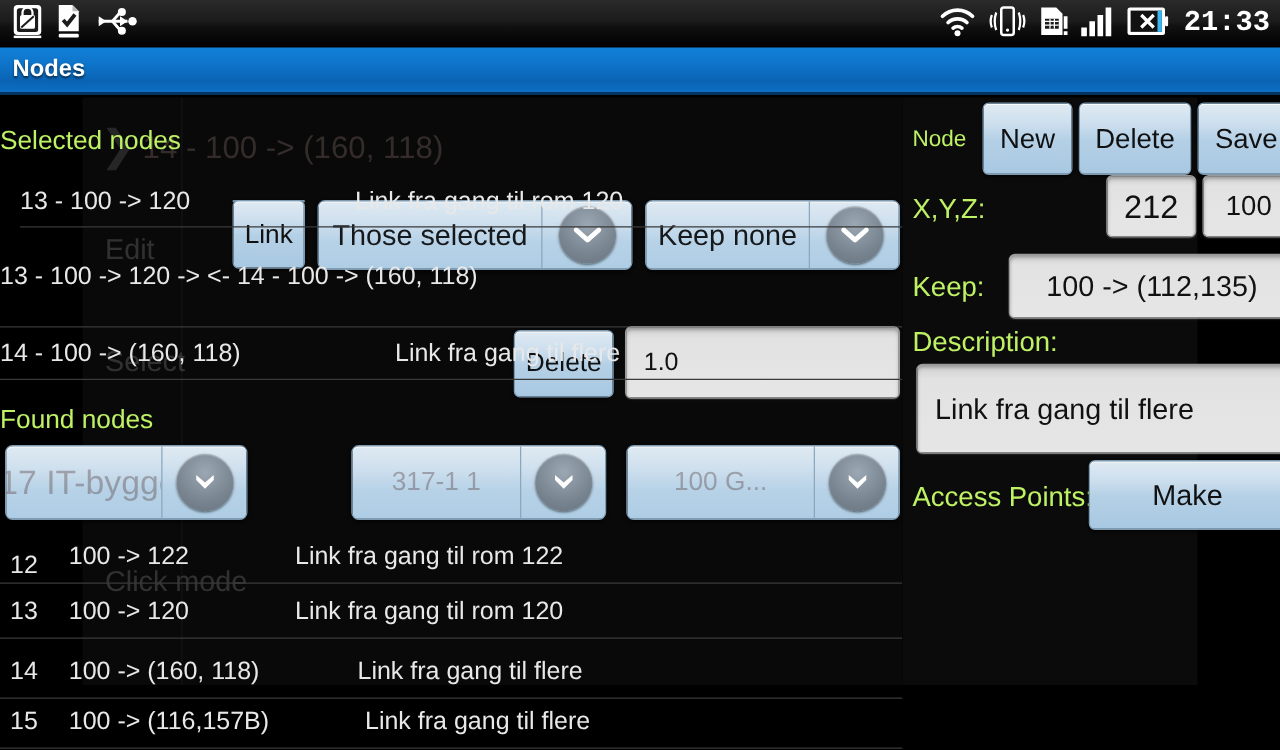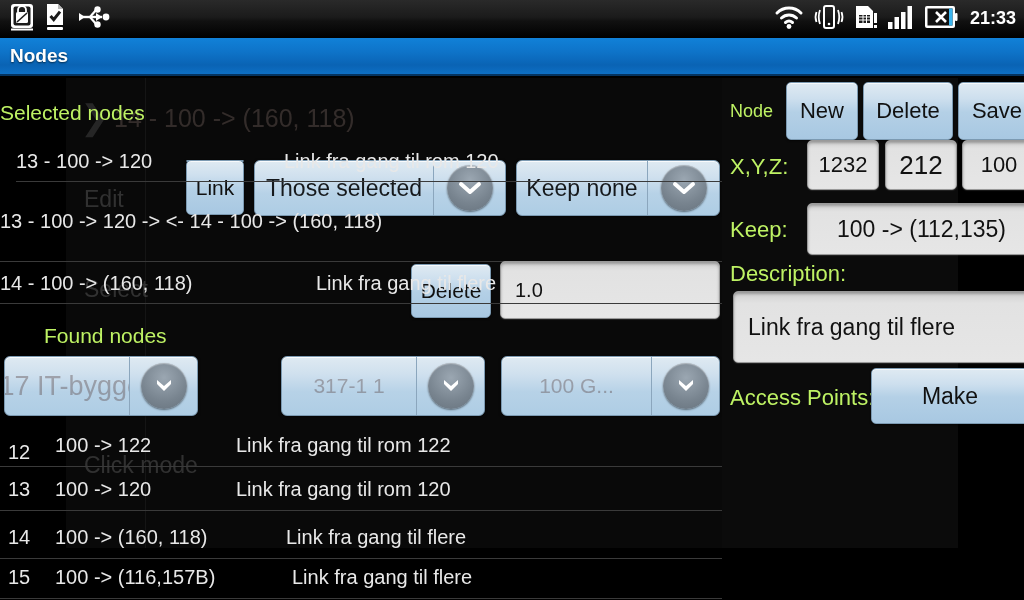--- a/index.html
+++ b/index.html
@@ -14,22 +14,22 @@
   
   .statusbar {
     position: absolute; left:0; top:0; width:1024px; height:38px;
     background: linear-gradient(to bottom, #2a2a2a 0%, #1b1b1b 45%, #111 55%, #000 100%);
     display:flex; align-items:center;
   }
   .sb-left { display:flex; align-items:center; gap:9px; padding-left:10px; }
   .sb-right { margin-left:auto; display:flex; align-items:center; gap:9px; padding-right:8px; }
   .sb-icon { display:block; }
   .sb-clock {
-    color:#fff; font-size:18px; font-weight:bold; letter-spacing:0px;
-    line-height:1; padding-left:3px; padding-bottom:2px;
+    color:#fff; font-size:23px; font-weight:bold; letter-spacing:0px;
+    line-height:1; padding-left:3px; padding-bottom:2px;font-family:Liberation Mono, monospace;
   }
 
   
   .titlebar {
     position:absolute; left:0; top:38px; width:1024px; height:38px;
     background: linear-gradient(to bottom, #1181d8 0%, #0e73c8 40%, #0a63b4 75%, #0d6fc4 100%);
     border-bottom:2px solid #04335f;
     display:flex; align-items:center;
   }
   .titlebar .title {
@@ -273,21 +273,21 @@
         <span class="c-name" style="left:0px; top:28px;">13 - 100 -&gt; 120 -&gt; &lt;- 14 - 100 -&gt; (160, 118)</span>
       </div>
       <div class="btn" style="position:absolute; left:411px; top:186px; width:80px; height:54px; font-size:21px;">Delete</div>
       <div class="field" style="position:absolute; left:500px; top:183px; width:220px; height:58px; padding-left:14px;">1.0</div>
 
       <div class="list-row" style="top:184px; height:42px;">
         <span class="c-idx" style="left:0px;   top:10px;">14 - 100 -&gt; (160, 118)</span>
         <span class="c-desc" style="left:316px; top:10px;">Link fra gang til flere</span>
       </div>
 
-      <div class="label-dim" style="position:absolute; left:0; top:246px; font-size:21px;padding-left:44px;">Found nodes</div>
+      <div class="label-dim" style="position:absolute; left:0; top:246px; font-size:21px;">Found nodes</div>
 
       <div class="spinner" style="position:absolute; left:4px; top:278px; width:194px; height:60px;">
         <div class="sp-text" style="color:rgba(90,70,70,.40); font-size:27px;">317  IT-bygget</div>
         <div class="sp-arrowbox" style="width:68px;">
           <div class="sp-knob">
             <svg width="22" height="22" viewBox="0 0 22 22">
               <path d="M4 5 L4 9 L11 16 L18 9 L18 5 L11 11 Z" fill="#ffffff"></path>
             </svg>
           </div>
         </div>
@@ -339,21 +339,20 @@
 
     <div class="right-pane">
       <div class="right-pane-bg"></div>
 
       <div class="label-dim" style="position:absolute; left:8px; top:23px; font-size:18px;">Node</div>
       <div class="btn" style="position:absolute; left:64px; top:4px; width:72px; height:58px; font-size:22px;">New</div>
       <div class="btn" style="position:absolute; left:141px; top:4px; width:90px; height:58px; font-size:22px;">Delete</div>
       <div class="btn" style="position:absolute; left:236px; top:4px; width:78px; height:58px; font-size:22px;">Save</div>
 
       <div class="label-dim" style="position:absolute; left:8px; top:76px; font-size:22px;">X,Y,Z:</div>
-      <div class="field" style="position:absolute; left:85px; top:62px; width:72px; height:50px; justify-content:center; font-size:22px;">1232</div>
       <div class="field" style="position:absolute; left:163px; top:62px; width:72px; height:50px; justify-content:center; font-size:26px;">212</div>
       <div class="field" style="position:absolute; left:240px; top:62px; width:74px; height:50px; justify-content:center; font-size:22px;">100</div>
 
       <div class="label-dim" style="position:absolute; left:8px; top:139px; font-size:22px;">Keep:</div>
       <div class="field" style="position:absolute; left:85px; top:125px; width:229px; height:52px; justify-content:center; font-size:23px;">100 -&gt; (112,135)</div>
 
       <div class="label-dim" style="position:absolute; left:8px; top:183px; font-size:22px;">Description:</div>
       <div class="field" style="position:absolute; left:11px; top:213px; width:303px; height:72px; padding-left:14px; font-size:23px;">Link fra gang til flere</div>
 
       <div class="label-dim" style="position:absolute; left:8px; top:307px; font-size:22px;">Access Points:</div>

